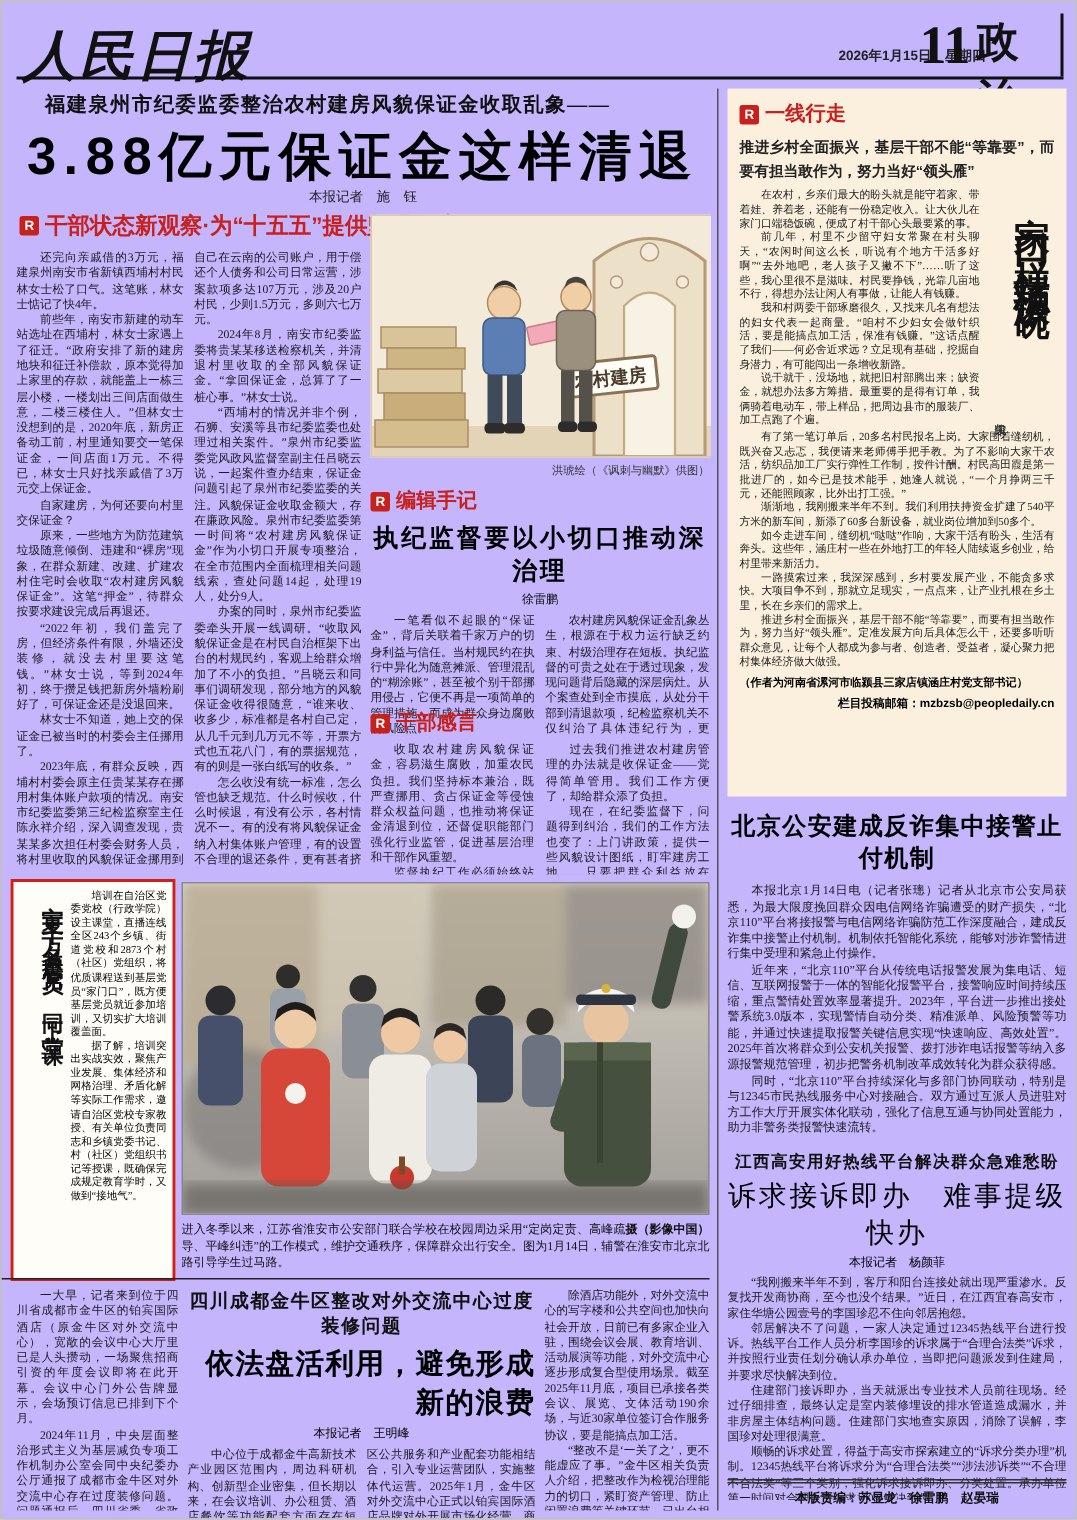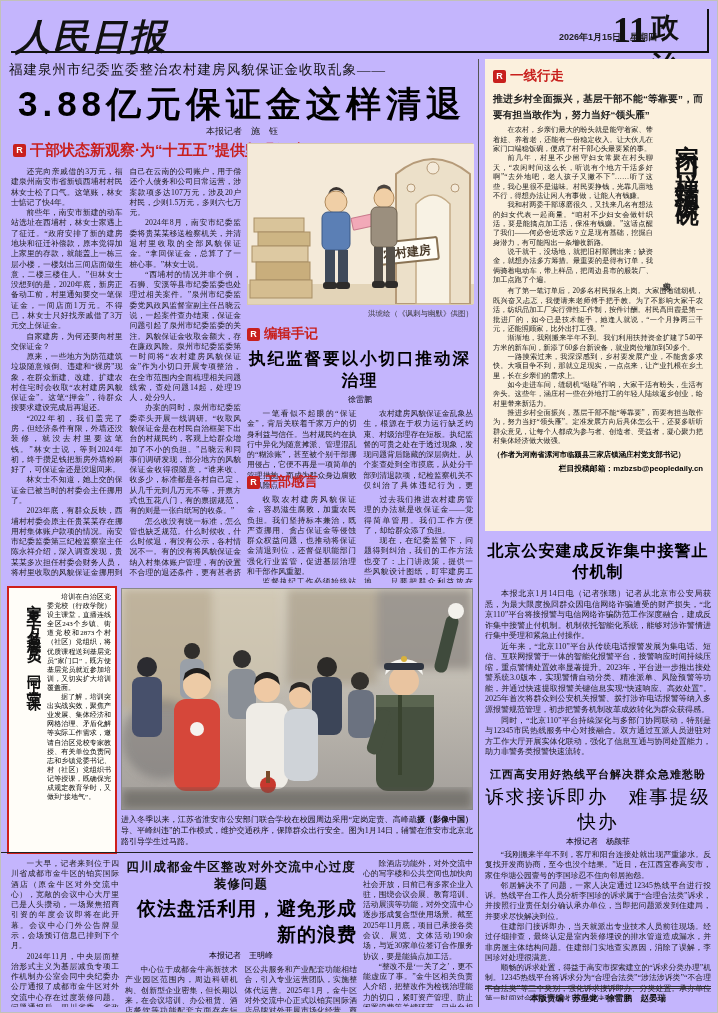--- a/index.html
+++ b/index.html
@@ -25,21 +25,21 @@
         font-weight:bold; font-size:13.5px; color:#c8201d; }
   .logo-badge{ display:inline-block; width:13px; height:13px; background:#c8201d; color:#fff;
         font-size:9px; line-height:13px; text-align:center; border-radius:2px;
         font-family:"Liberation Sans",sans-serif; font-weight:bold; flex:0 0 auto;}
   .body-text{ font-size:7.8px; line-height:1.32; text-align:justify; color:#1a1a1a;}
   .body-text .para{ text-indent:2em; margin:0; }
   .cols-2{ column-count:2; column-gap:7px; }
   .clip{ overflow:hidden; }
 
   
-  .lead-kicker{ position:absolute; left:8px; top:60px; width:460px; font-size:13.5px; font-weight:normal;
+  .lead-kicker{ position:absolute; left:29px; top:60px; width:460px; font-size:13.5px; font-weight:bold;
         color:#111; letter-spacing:1px; font-family:"Liberation Serif",serif;}
   .lead-headline{ position:absolute; left:10px; top:80px; width:462px; text-align:center;
         font-size:35px; font-weight:900; letter-spacing:5px; color:#000;
         font-family:"Liberation Sans","DejaVu Sans",sans-serif;}
   .lead-byline{ position:absolute; left:10px; top:124px; width:462px; text-align:center; font-size:9px; color:#222;}
   .series-row{ position:absolute; left:12px; top:140px; width:460px; font-size:15px; }
   .series-row .label-row{ font-size:15px; }
   .lead-body{ position:absolute; left:10px; top:166px; width:230px; height:414px; }
 
   
@@ -348,22 +348,22 @@
           <p class="para">说干就干，没场地，就把旧村部腾出来；缺资金，就想办法多方筹措。最重要的是得有订单，我俩骑着电动车，带上样品，把周边县市的服装厂、加工点跑了个遍。</p>
         </div>
       <div class="fl-titlecol">
         <div class="fl-vauthor">宋俊凯</div>
         <div class="fl-vtitle">家门口一样端稳饭碗</div>
       </div>
     </div>
     <div class="fl-paras2 body-text">
         <p class="para">有了第一笔订单后，20多名村民报名上岗。大家围着缝纫机，既兴奋又忐忑，我便请来老师傅手把手教。为了不影响大家干农活，纺织品加工厂实行弹性工作制，按件计酬。村民高田霞是第一批进厂的，如今已是技术能手，她逢人就说，“一个月挣两三千元，还能照顾家，比外出打工强。”</p>
         <p class="para">渐渐地，我刚搬来半年不到。我们利用扶持资金扩建了540平方米的新车间，新添了60多台新设备，就业岗位增加到50多个。</p>
+        <p class="para">如今走进车间，缝纫机“哒哒”作响，大家干活有盼头，生活有奔头。这些年，涵庄村一些在外地打工的年轻人陆续返乡创业，给村里带来新活力。</p>
         <p class="para">一路摸索过来，我深深感到，乡村要发展产业，不能贪多求快。大项目争不到，那就立足现实，一点点来，让产业扎根在乡土里，长在乡亲们的需求上。</p>
-        <p class="para">如今走进车间，缝纫机“哒哒”作响，大家干活有盼头，生活有奔头。这些年，涵庄村一些在外地打工的年轻人陆续返乡创业，给村里带来新活力。</p>
         <p class="para">推进乡村全面振兴，基层干部不能“等靠要”，而要有担当敢作为，努力当好“领头雁”。定准发展方向后具体怎么干，还要多听听群众意见，让每个人都成为参与者、创造者、受益者，凝心聚力把村集体经济做大做强。</p>
       </div>
     <div class="fl-attrib">（作者为河南省漯河市临颍县三家店镇涵庄村党支部书记）</div>
     <div class="fl-mail">栏目投稿邮箱：mzbzsb@peopledaily.cn</div>
   </div>
 
   <div class="bj">
     <div class="bj-headline">北京公安建成反诈集中接警止付机制</div>
     <div class="bj-body body-text clip">
         <p class="para">本报北京1月14日电（记者张璁）记者从北京市公安局获悉，为最大限度挽回群众因电信网络诈骗遭受的财产损失，“北京110”平台将接报警与电信网络诈骗防范工作深度融合，建成反诈集中接警止付机制。机制依托智能化系统，能够对涉诈警情进行集中受理和紧急止付操作。</p>

